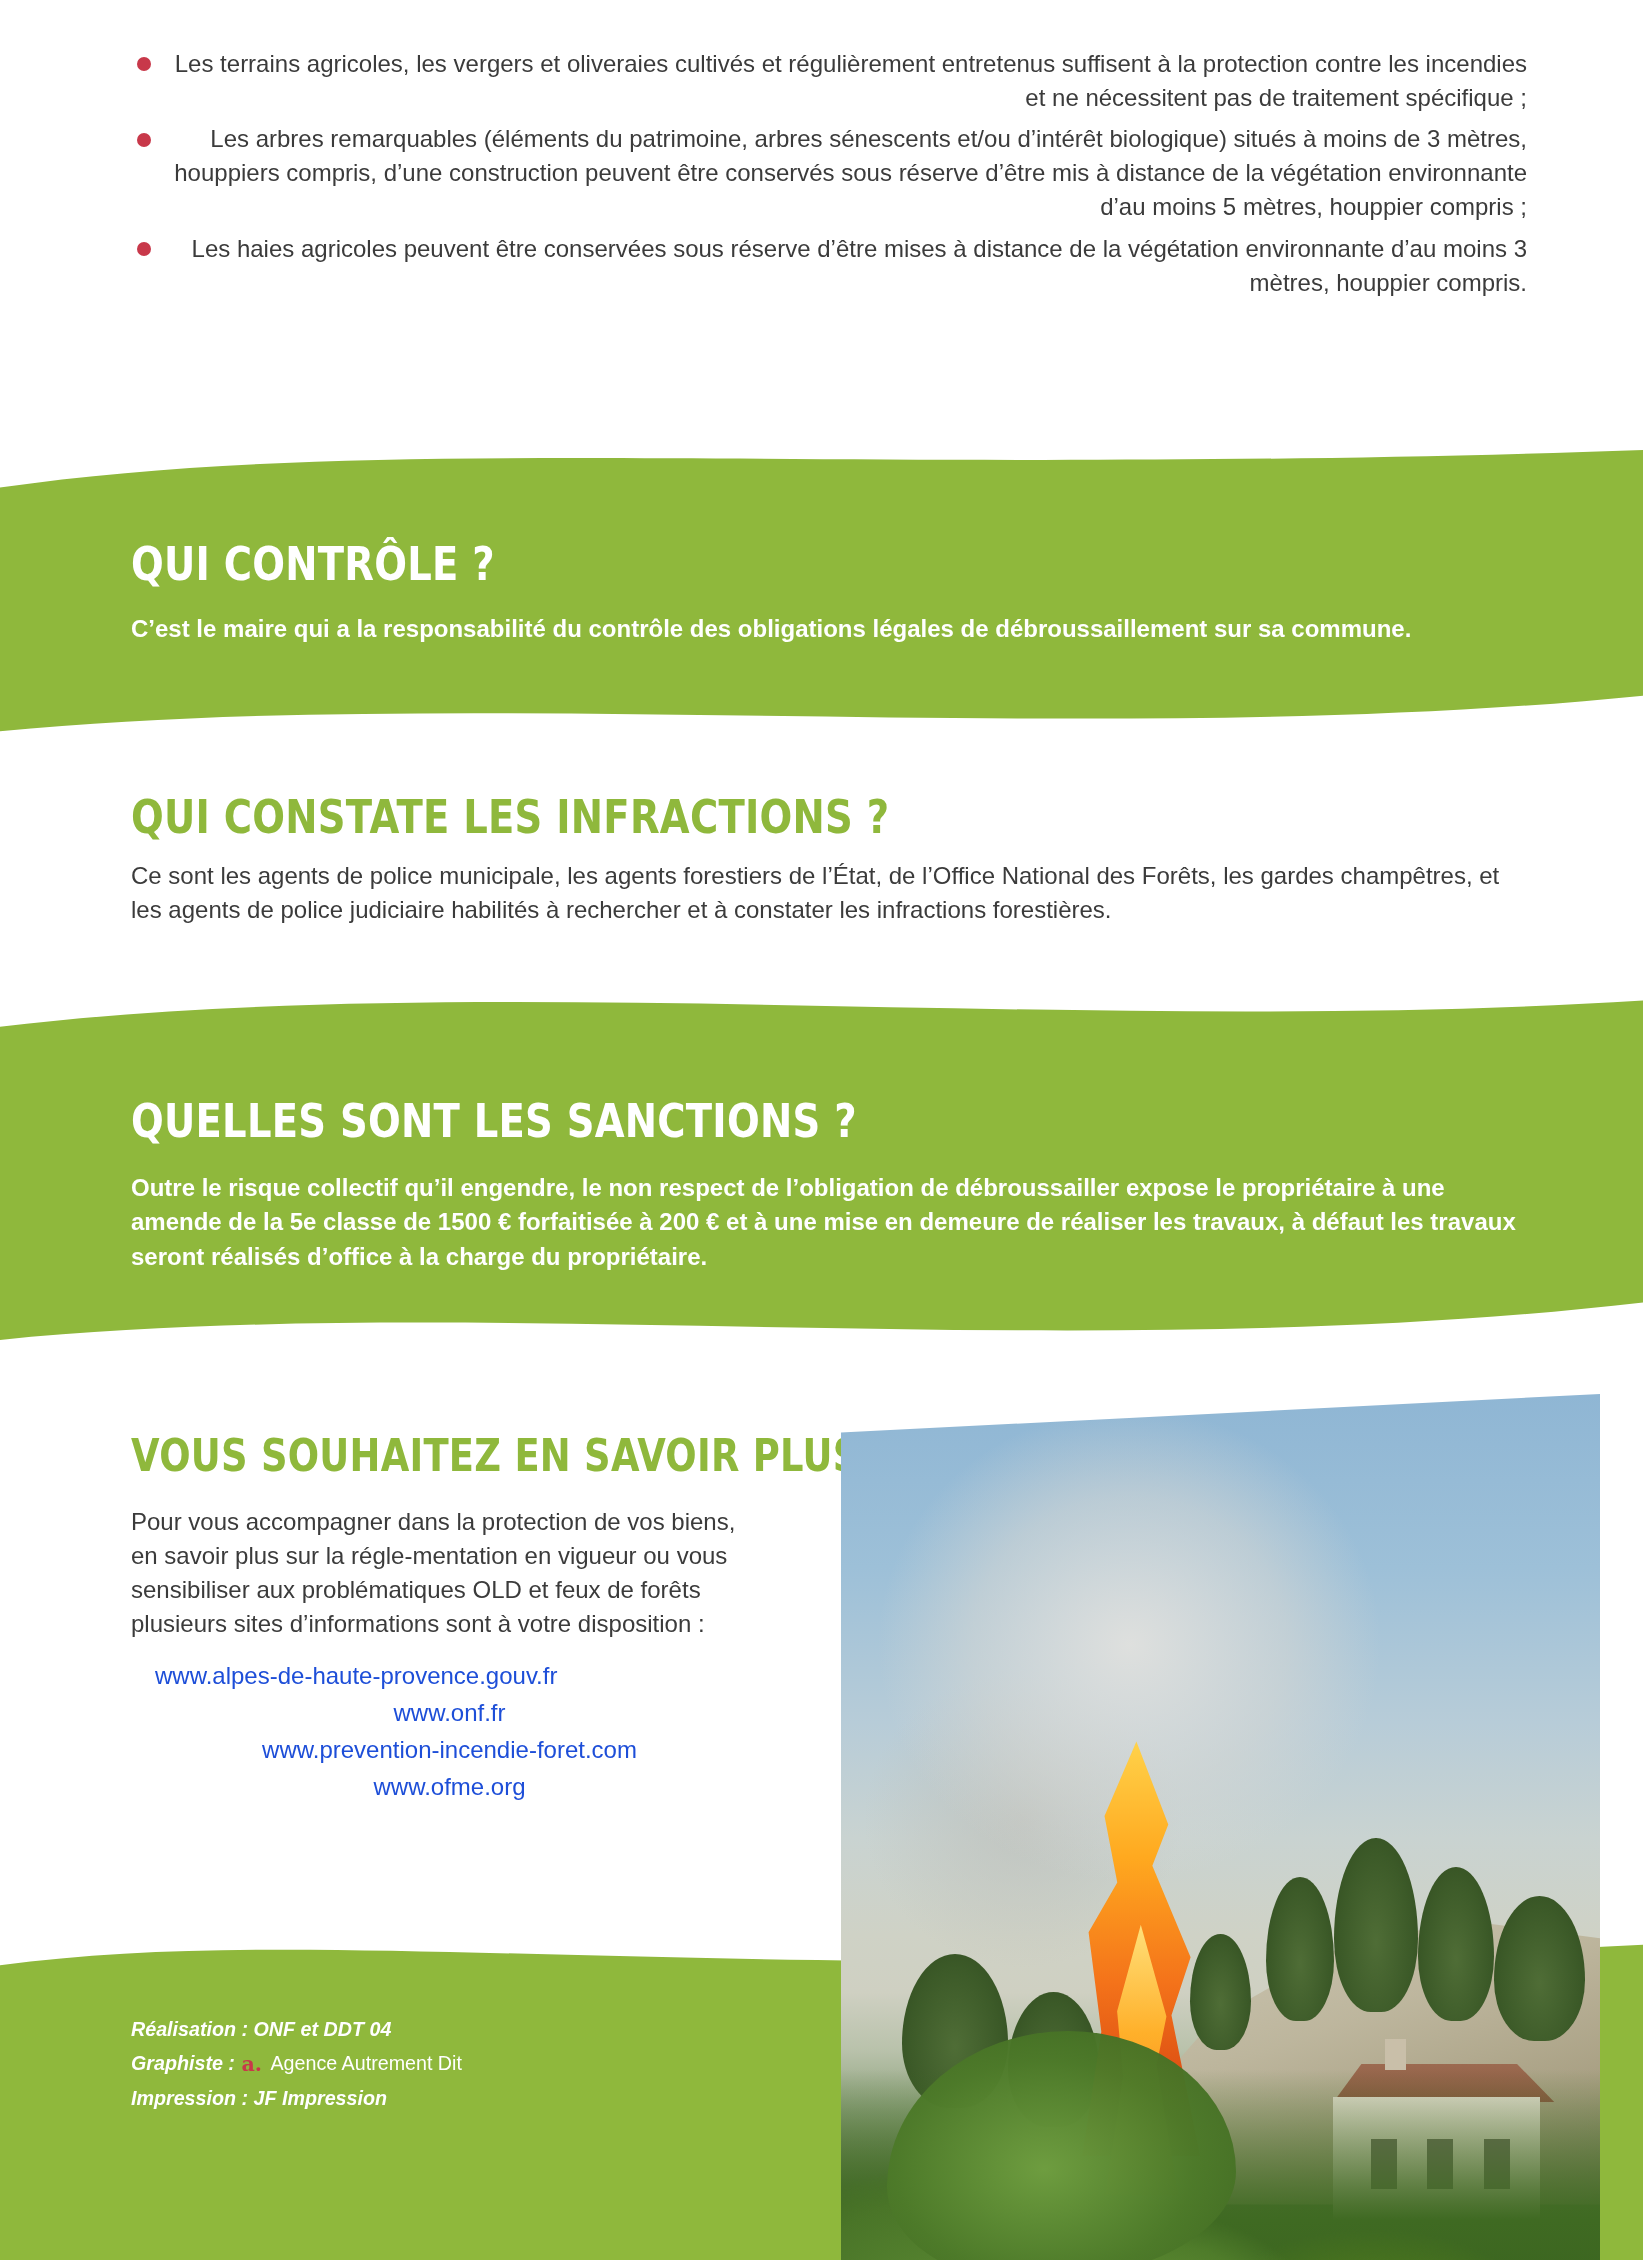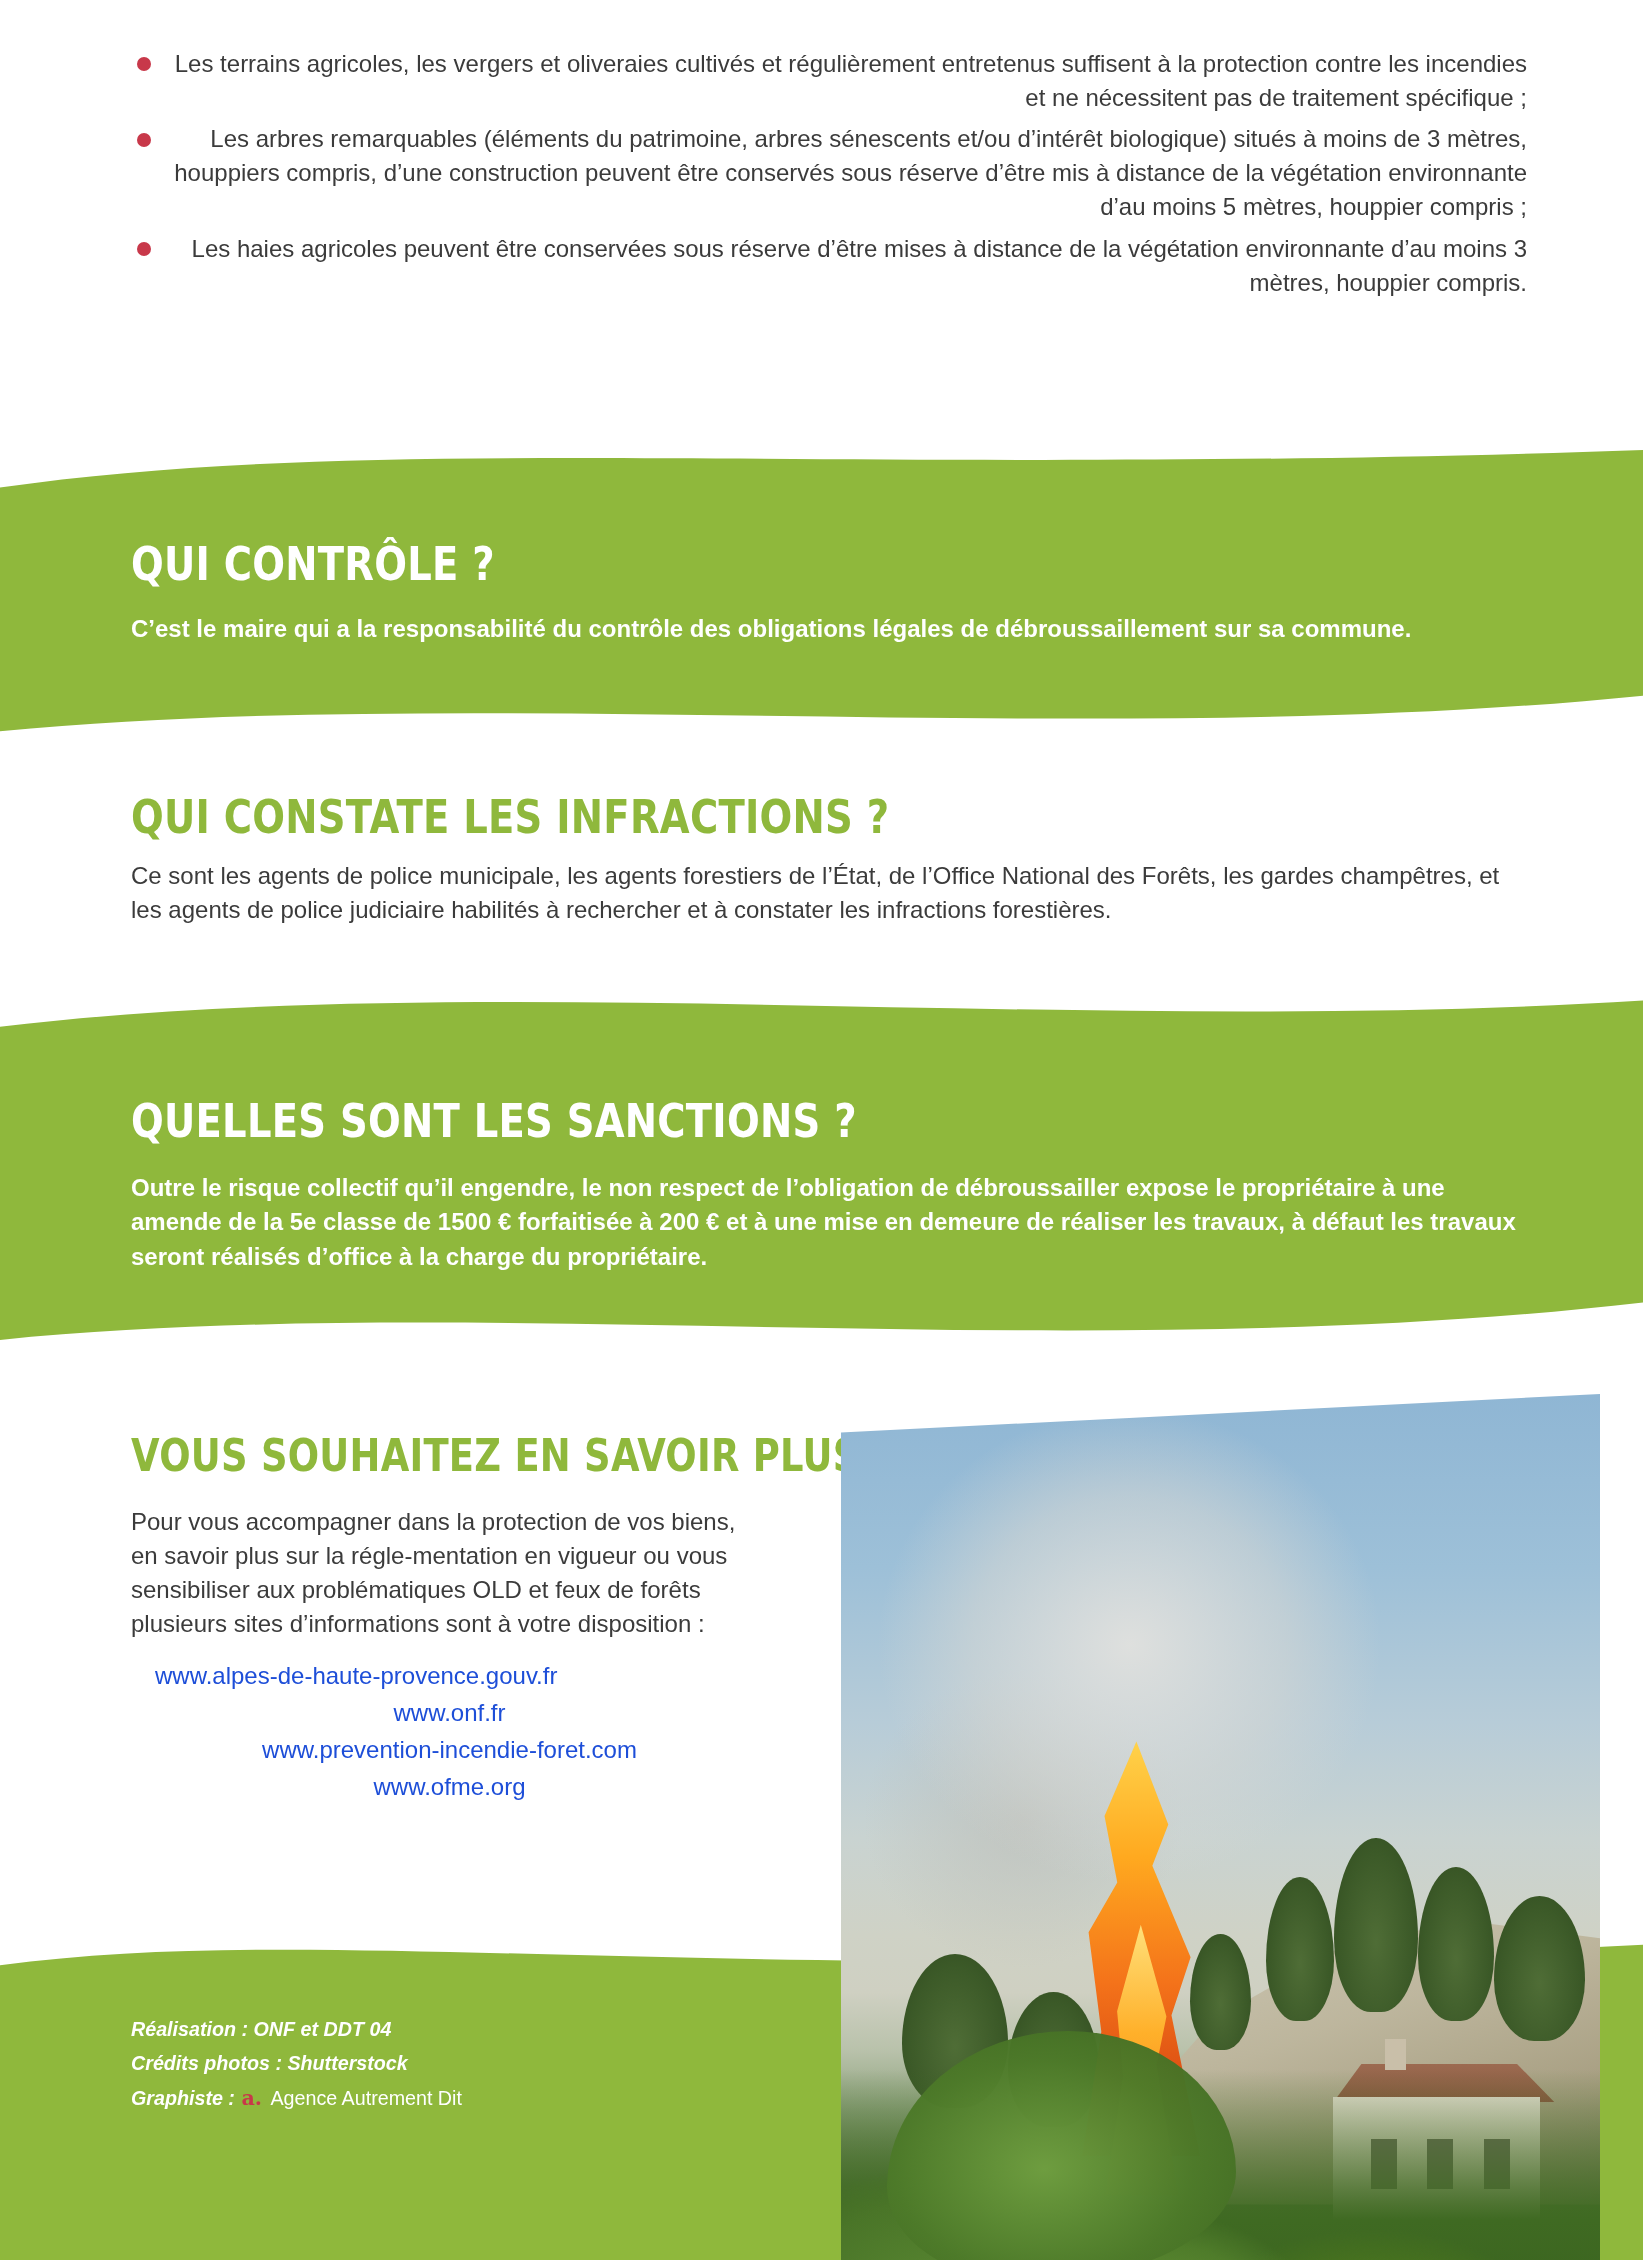--- a/index.html
+++ b/index.html
@@ -285,22 +285,22 @@
       <div class="flame"></div>
       <div class="flame2"></div>
 
       <div class="fg"></div>
       <div class="fg-pine"></div>
     </div>
   </div>
 
   <div class="block credits" style="left:131px; top:2012px; width:656px;">
     <div>Réalisation : ONF et DDT 04</div>
-    <div>Crédits photos : Shutterstock</div>
     <div>
       <span>Graphiste : </span>
       <span class="ad-logo">a.</span>
       <span class="nonitalic">Agence Autrement Dit</span>
     </div>
+    <div>Impression : JF Impression</div>
   </div>
 
 </div>
 
 
 </body></html>

